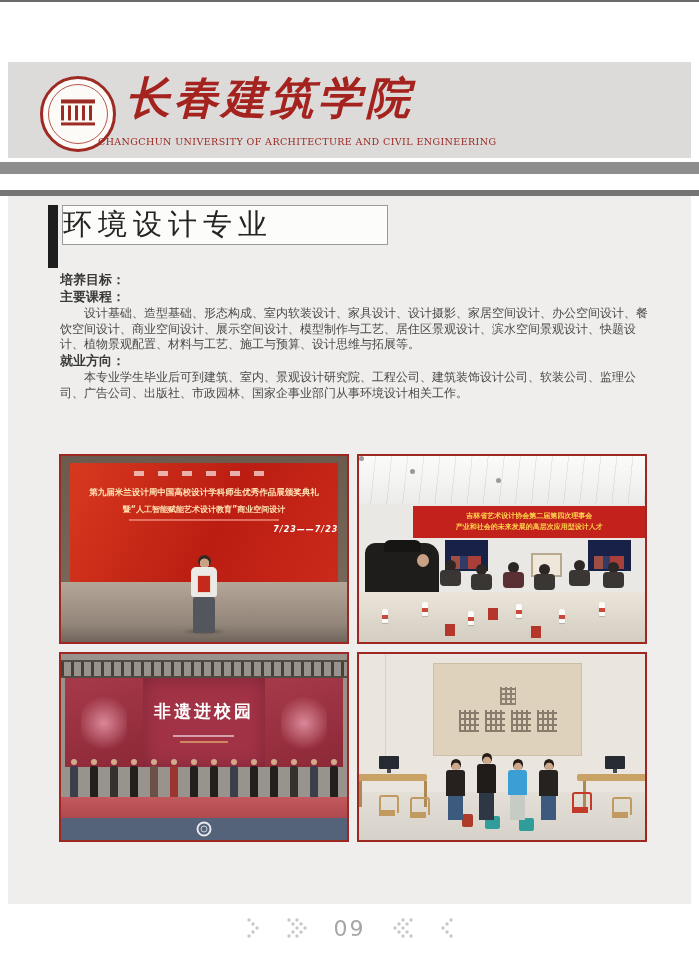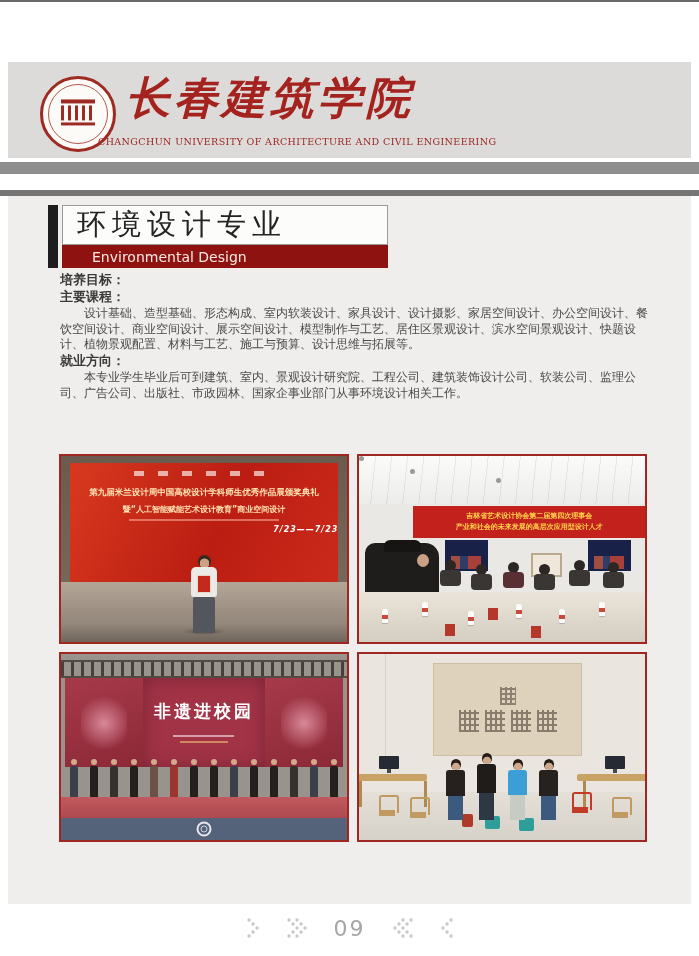--- a/index.html
+++ b/index.html
@@ -25,21 +25,21 @@
   .stripe-a { position:absolute; left:0; top:162px; width:100%; height:12px; background:#8d8d8d; }
   .stripe-b { position:absolute; left:0; top:190px; width:100%; height:6px; background:#757575; }
 
   
   .panel { position:absolute; left:8px; top:196px; width:683px; height:708px; background:#efeeec; }
 
   .title-block { position:absolute; left:40px; top:9px; display:flex; }
   .accent-bar { width:10px; height:63px; background:#1d1d1d; margin-right:4px; }
   .title-col { width:326px; }
   .title-box { height:40px; background:#fcfcfb; border:1px solid #9a9a9a; display:flex; align-items:center;
-               padding-left:14px; font-size:29px; letter-spacing:6px; color:#242424; overflow:hidden; }
+               font-size:29px; letter-spacing:6px; color:#242424; overflow:hidden; }
   .title-en-bar { height:23px; background:#8e1310; color:#f6e9e3; font-size:14px; display:flex;
                   align-items:center; padding-left:30px; }
 
   .sections { position:absolute; left:52px; top:76px; width:590px; max-height:178px; overflow:hidden; }
   .sec-h { font-size:13px; font-weight:bold; color:#3a3a3a; line-height:1.3; }
   .sec-b { font-size:12px; color:#4a4a4a; line-height:1.32; text-indent:2em; }
 
   
   .photo-grid { position:absolute; left:51px; top:258px; display:grid;
                 grid-template-columns:290px 290px; grid-template-rows:190px 190px; gap:8px; }
@@ -218,23 +218,20 @@
 
   <div class="stripe-a"></div>
   <div class="stripe-b"></div>
 
   <main class="panel">
     <div class="title-block">
       <div class="accent-bar"></div>
       <div class="title-col">
         <div class="title-box">
           <span>环境设计专业</span>
-        </div>
-        <div class="title-en-bar">
-          <span>Environmental Design</span>
         </div>
       </div>
     </div>
 
     <div class="sections">
       <div class="sec-h">培养目标：</div>
       <div class="sec-h">主要课程：</div>
       <p class="sec-b">设计基础、造型基础、形态构成、室内软装设计、家具设计、设计摄影、家居空间设计、办公空间设计、餐饮空间设计、商业空间设计、展示空间设计、模型制作与工艺、居住区景观设计、滨水空间景观设计、快题设计、植物景观配置、材料与工艺、施工与预算、设计思维与拓展等。</p>
       <div class="sec-h">就业方向：</div>
       <p class="sec-b">本专业学生毕业后可到建筑、室内、景观设计研究院、工程公司、建筑装饰设计公司、软装公司、监理公司、广告公司、出版社、市政园林、国家企事业部门从事环境设计相关工作。</p>

